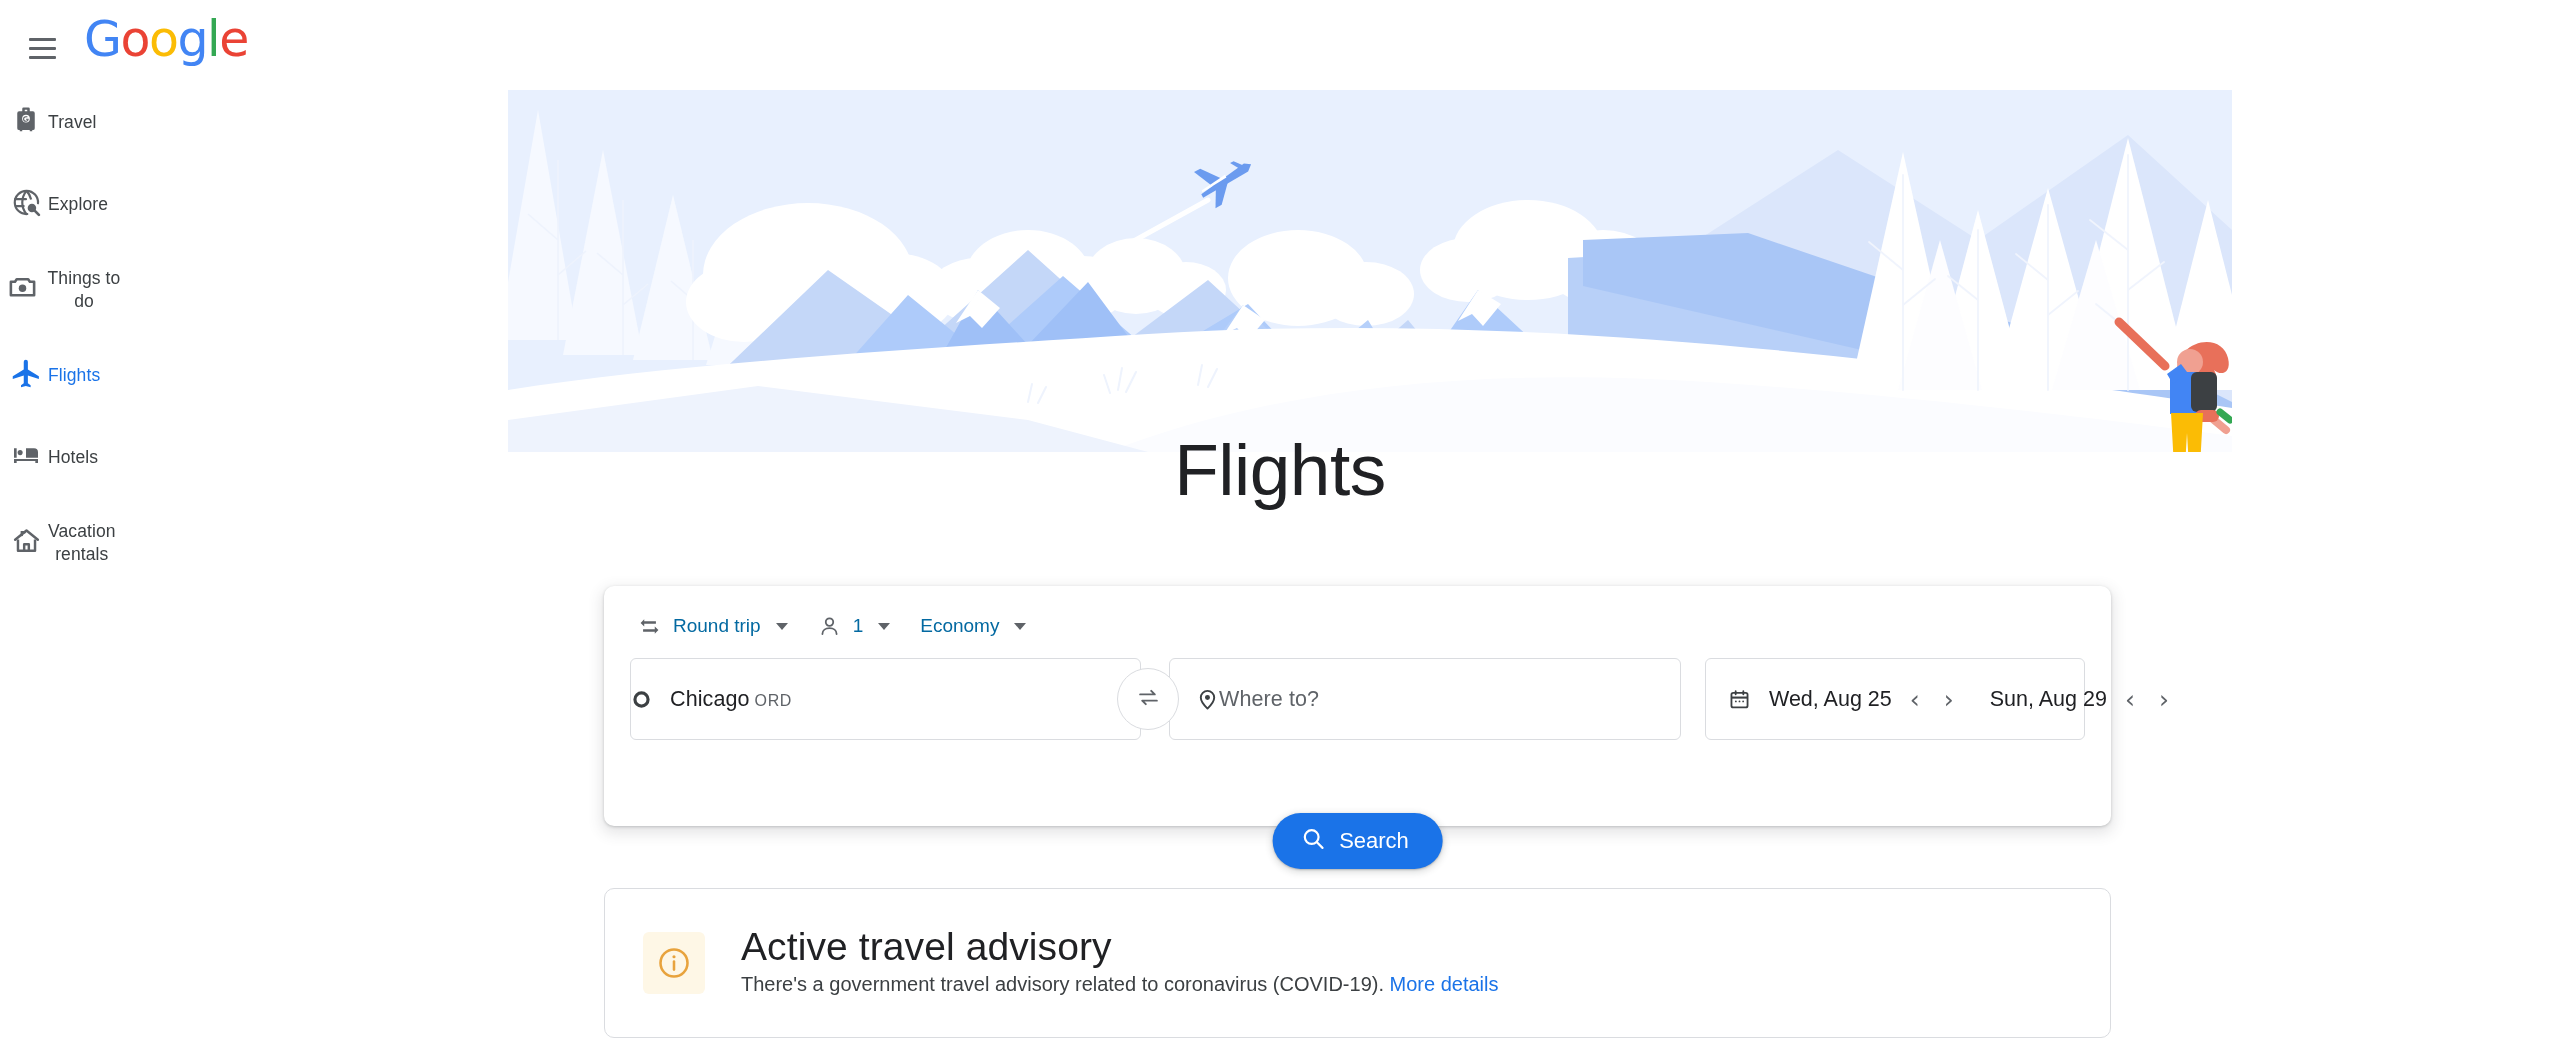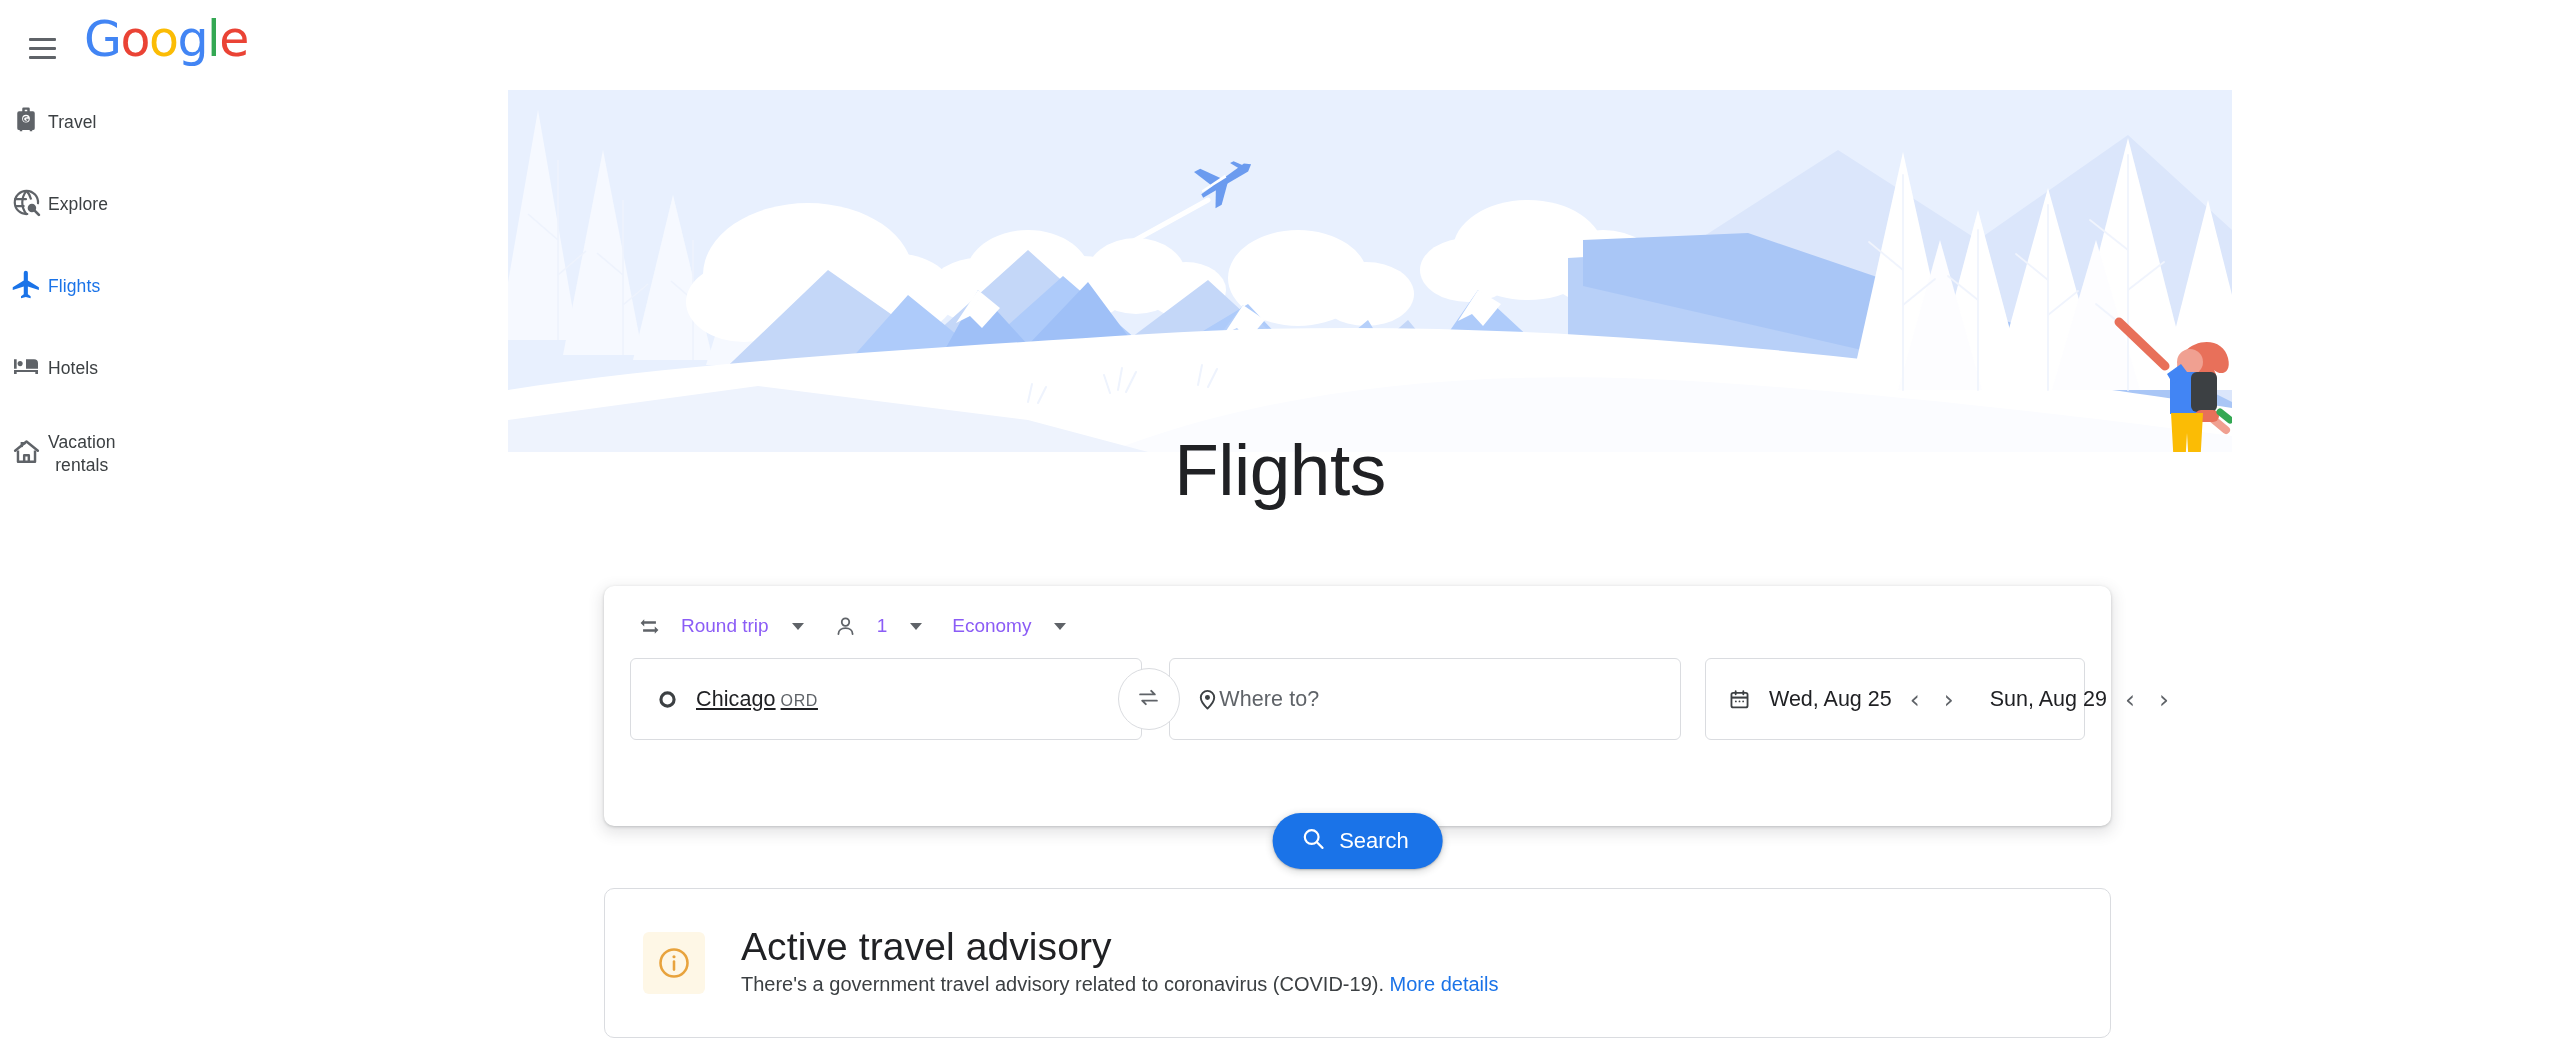--- a/index.html
+++ b/index.html
@@ -120,23 +120,23 @@
     position: absolute;
     left: 26px; top: 14px;
     display: flex; align-items: center;
     height: 52px;
   }
   .opt-chip {
     display: flex; align-items: center;
     height: 44px; padding: 0 8px;
     border-radius: 4px;
     cursor: pointer;
-    color: #8b5cf6;
+    color: #0369a1;
     font-size: 19px;
-    gap: 20px;
+    gap: 12px;
   }
   .opt-chip .caret {
     width: 0; height: 0;
     border-left: 6px solid transparent;
     border-right: 6px solid transparent;
     border-top: 7px solid #5f6368;
     margin-left: 3px;
   }
   .opt-icon { color:#5f6368; display:flex; align-items:center; }
 
@@ -147,21 +147,21 @@
     display: flex; align-items: stretch;
   }
   .field-box {
     border: 1px solid #dadce0;
     border-radius: 6px;
     background: #fff;
     display: flex; align-items: center;
     height: 82px;
     cursor: text;
   }
-  #origin-field { width: 523px; padding-left: 26px; gap: 18px; text-decoration: underline; }
+  #origin-field { width: 523px; gap: 18px; }
   #swap-wrap {
     width: 14px; position: relative;
     display: flex; align-items: center; justify-content: center;
   }
   #swap-btn {
     position: absolute;
     left: -24px; top: 50%;
     transform: translateY(-50%);
     width: 62px; height: 62px;
     border-radius: 50%;
@@ -288,20 +288,29 @@
         <path d="M3.2 9.4h8.4M3.6 14.8h6.2" stroke-linecap="round"></path>
         <path d="M12 3a14 14 0 0 0 0 18"></path>
         <path d="M12 3a14 14 0 0 1 3.6 6.6"></path>
         <circle cx="16.2" cy="16.2" r="3.3" fill="currentColor" stroke="none"></circle>
         <path d="M18.7 18.7L21.6 21.6" stroke-linecap="round" stroke-width="2.1"></path>
       </svg>
     </div>
     <div class="rail-label">Explore</div>
   </div>
 
+  <div class="rail-item" style="margin-top:24px">
+    <div class="rail-icon">
+      <svg width="31" height="31" viewBox="0 0 24 24" fill="none" stroke="currentColor" stroke-width="2">
+        <path d="M3 7.5h3.2l1.3-1.9h8.9l1.3 1.9H21v10.5H3z" stroke-linejoin="round"></path>
+        <circle cx="12" cy="12.6" r="2.9" fill="currentColor" stroke="none"></circle>
+      </svg>
+    </div>
+    <div class="rail-label">Things to do</div>
+  </div>
 
   <div class="rail-item active" style="margin-top:24px">
     <div class="rail-icon">
       <svg width="33" height="33" viewBox="0 0 24 24" fill="currentColor">
         <path d="M21 16v-2l-8-5V3.5a1.5 1.5 0 0 0-3 0V9l-8 5v2l8-2.5V19l-2 1.5V22l3.5-1 3.5 1v-1.5L13 19v-5.5L21 16z"></path>
       </svg>
     </div>
     <div class="rail-label">Flights</div>
   </div>
 

